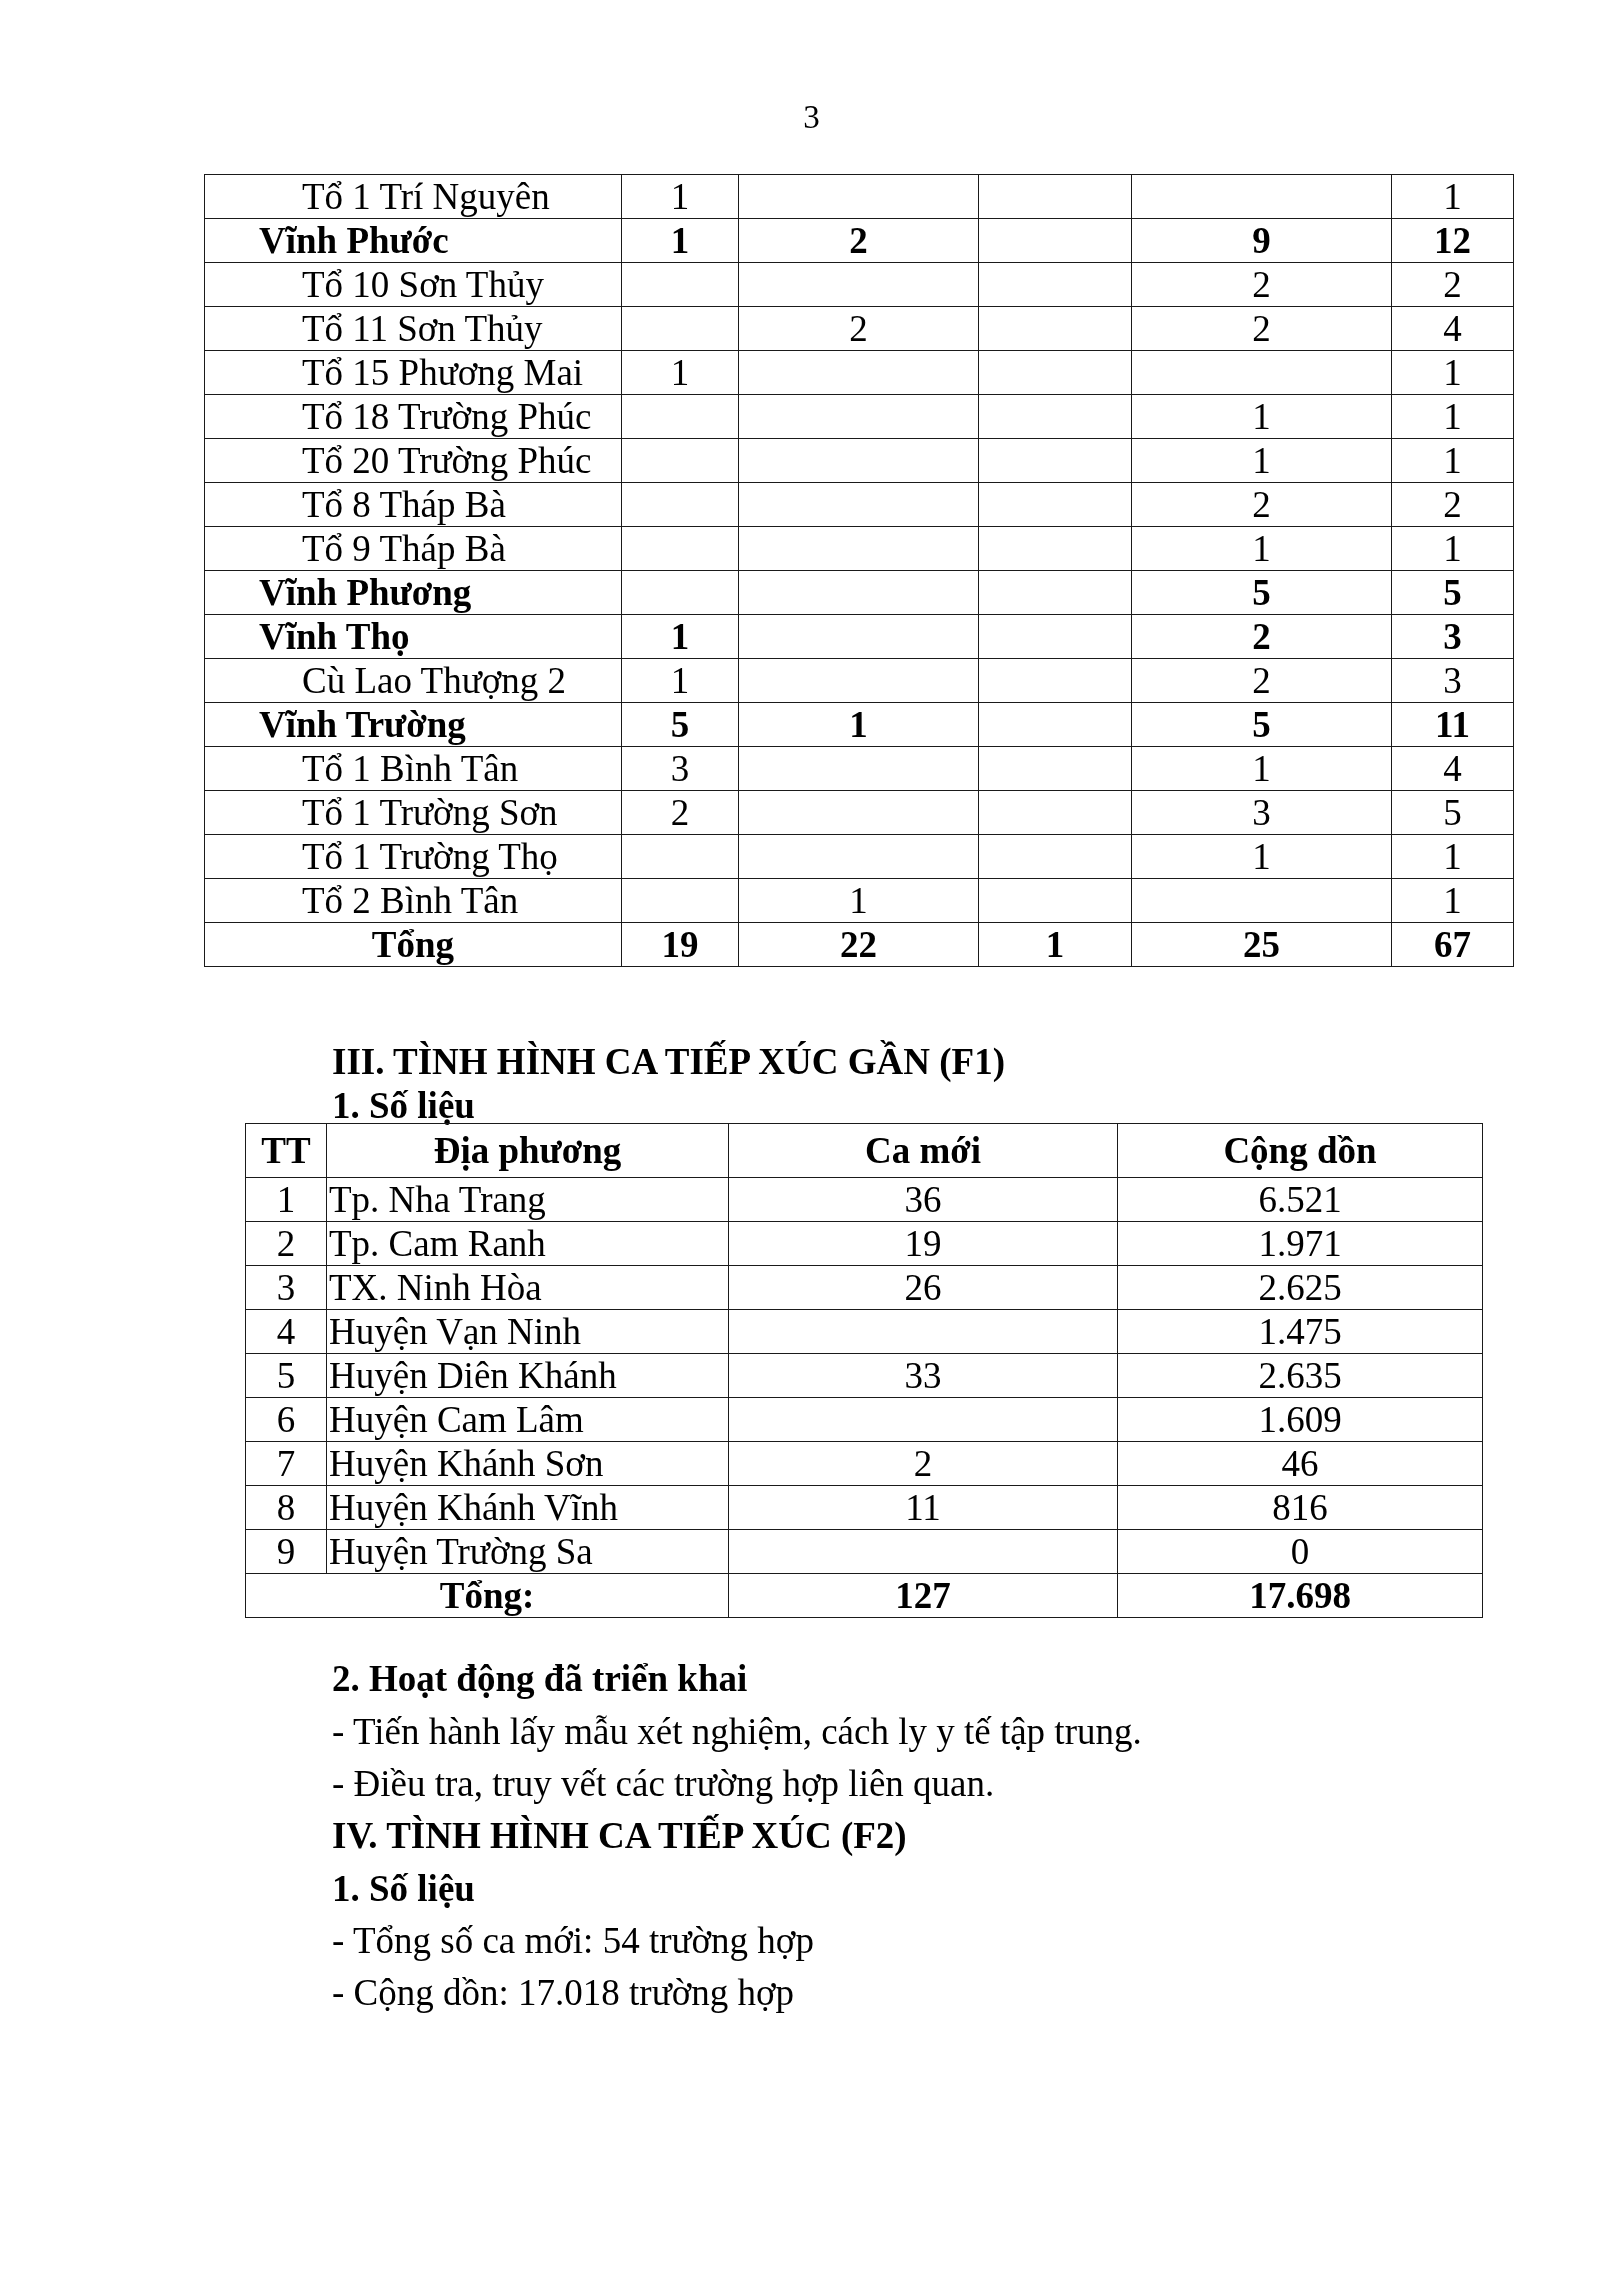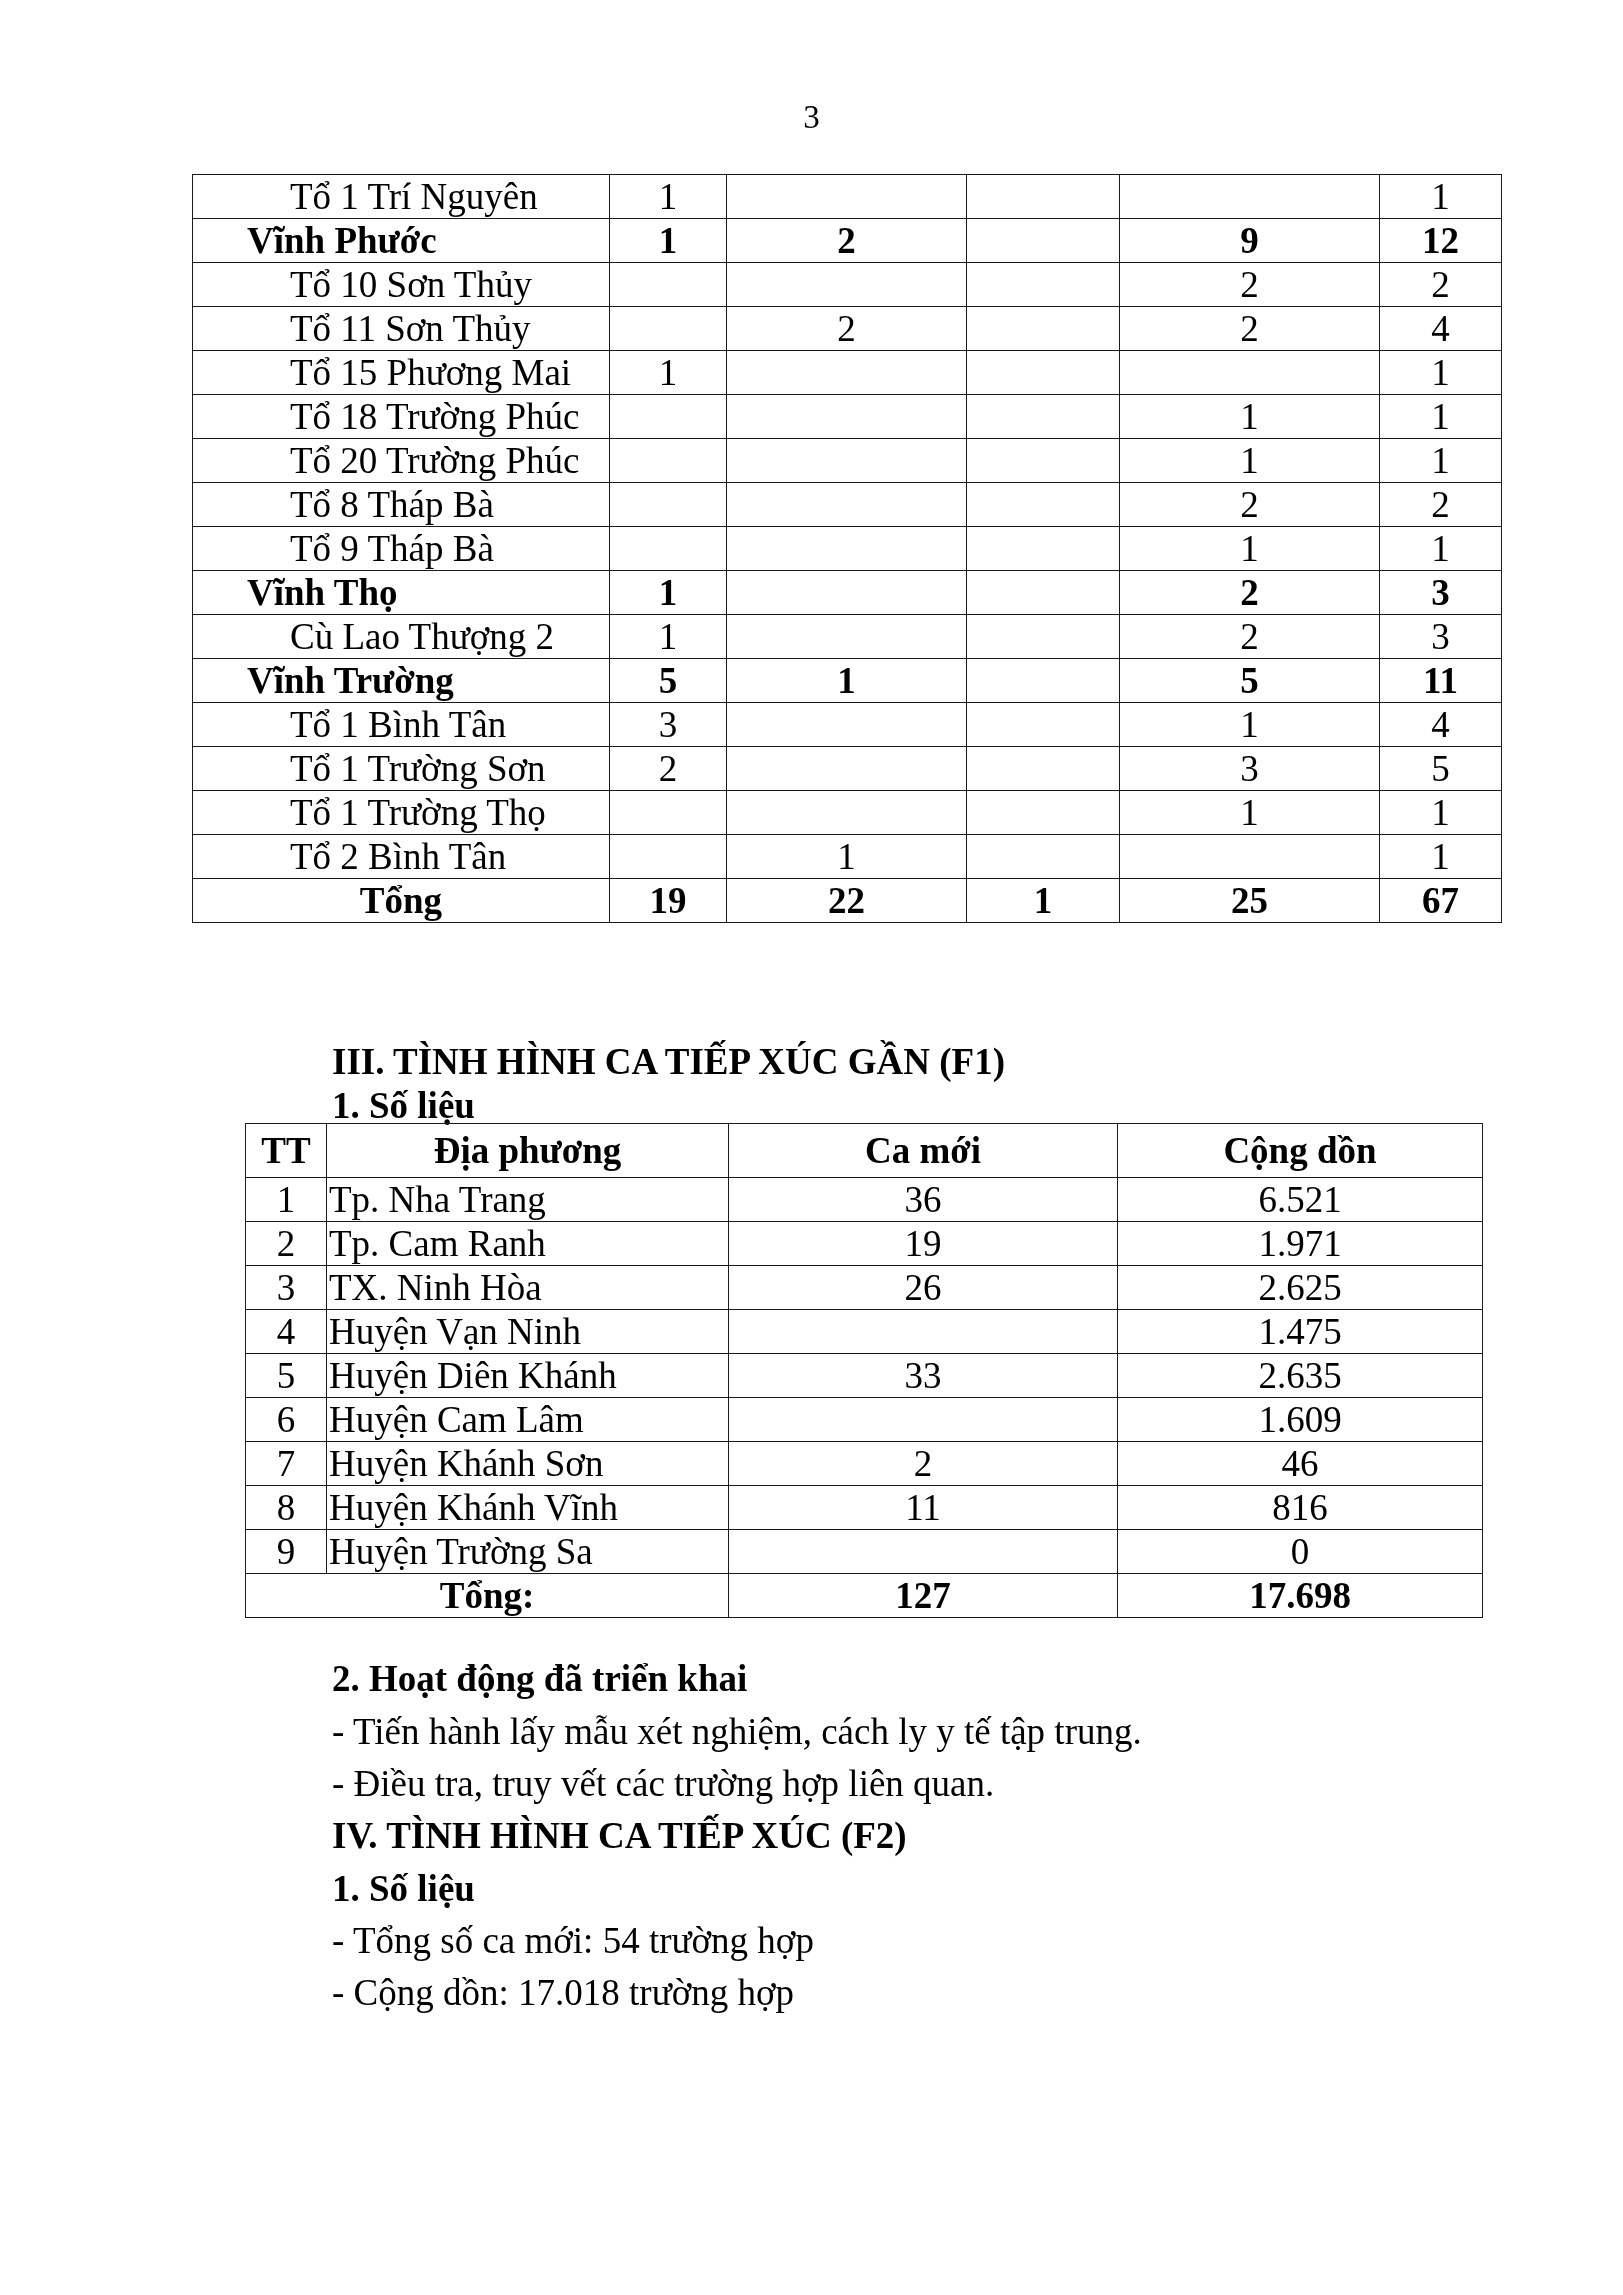--- a/index.html
+++ b/index.html
@@ -3,21 +3,21 @@
 <meta charset="utf-8">
 <style>
   html, body { margin: 0; padding: 0; background: #ffffff; }
   body { width: 1623px; height: 2295px; position: relative; overflow: hidden;
          font-family: "Liberation Serif", "DejaVu Serif", serif; color: #000; }
   .page-num { position: absolute; left: 0; width: 1623px; top: 98px; text-align: center; font-size: 33px; line-height: 39px; }
 
   table { border-collapse: collapse; position: absolute; table-layout: fixed; }
   td, th { border: 1.3px solid #1a1a1a; padding: 0; font-size: 37px; line-height: 42px; font-weight: normal; }
 
-  #t1 { left: 192px; top: 174px; width: 1310px; padding-left: 40px; }
+  #t1 { left: 204px; top: 174px; width: 1310px; padding-left: 40px; }
   #t1 td { height: 43px; }
   #t1 td.num { text-align: center; }
   #t1 td.name { text-align: left; }
   #t1 tr.ward td { font-weight: bold; margin-left: 8px; }
   #t1 tr.ward td.name { padding-left: 54px; }
   #t1 tr.group td.name { padding-left: 97px; }
   #t1 tr.total td { font-weight: bold; }
   #t1 tr.total td.name { text-align: center; }
 
   #t2 { left: 245px; top: 1123px; width: 1238px; }
@@ -109,20 +109,28 @@
         <td class="num">2</td>
         <td class="num">2</td>
       </tr>
       <tr class="group">
         <td class="name">Tổ 9 Tháp Bà</td>
         <td class="num"></td>
         <td class="num"></td>
         <td class="num"></td>
         <td class="num">1</td>
         <td class="num">1</td>
+      </tr>
+      <tr class="ward">
+        <td class="name">Vĩnh Phương</td>
+        <td class="num"></td>
+        <td class="num"></td>
+        <td class="num"></td>
+        <td class="num">5</td>
+        <td class="num">5</td>
       </tr>
       <tr class="ward">
         <td class="name">Vĩnh Thọ</td>
         <td class="num">1</td>
         <td class="num"></td>
         <td class="num"></td>
         <td class="num">2</td>
         <td class="num">3</td>
       </tr>
       <tr class="group">

